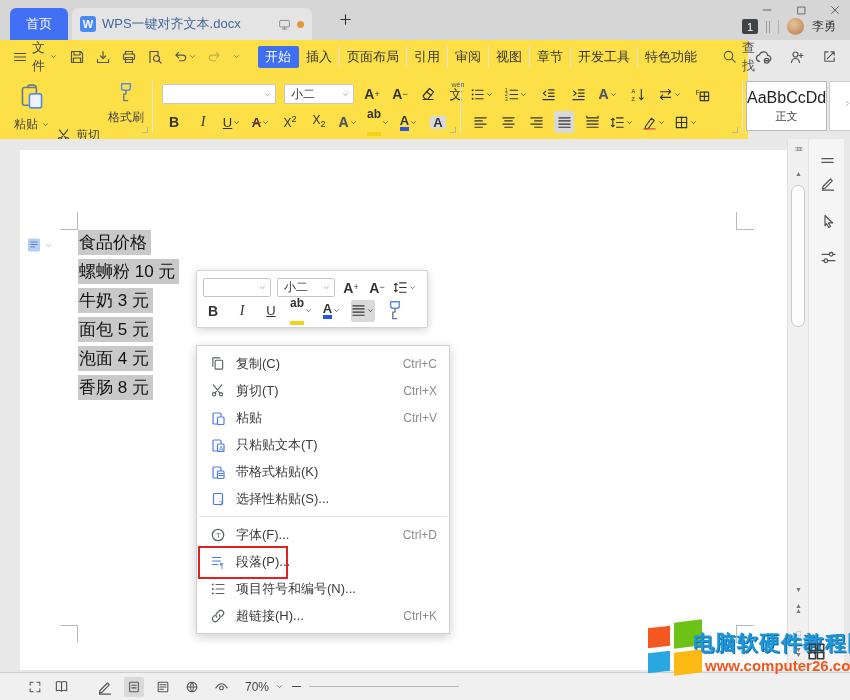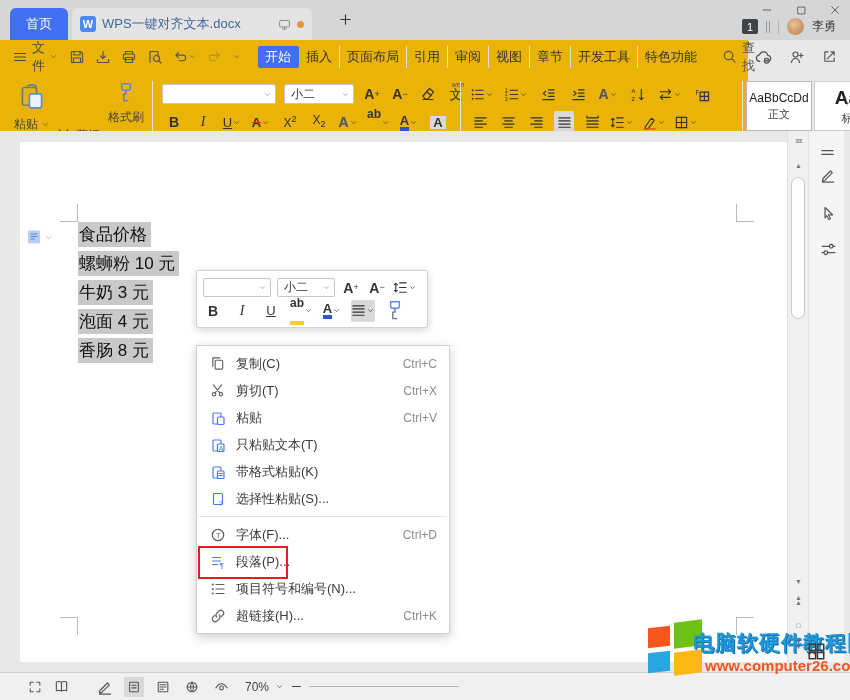--- a/index.html
+++ b/index.html
@@ -20,21 +20,21 @@
   .tab-add{position:absolute;left:338px;top:12px;color:#333;}
   .winbtns{position:absolute;right:6px;top:2px;display:flex;gap:16px;color:#555;}
   .winbtns .ico{width:18px;height:16px;}
   .userarea{position:absolute;right:14px;top:18px;display:flex;align-items:center;gap:8px;font-size:12px;color:#333;}
   .badge1{min-width:16px;height:15px;background:#3f4448;color:#fff;font-size:11px;border-radius:2px;
     display:flex;align-items:center;justify-content:center;padding:0 3px;}
   .vlines{width:4px;height:12px;border-left:1px solid #9a9a9a;border-right:1px solid #9a9a9a;}
   .vsep{width:1px;height:14px;background:#b5b5b5;}
   .avatar{width:17px;height:17px;border-radius:50%;background:radial-gradient(circle at 40% 35%,#e8c49a,#b57a48);}
   
-  .topchrome{position:absolute;left:0;top:40px;width:748px;height:101px;background:#eab308;border-bottom:1px solid #cfcfcf;}
+  .topchrome{position:absolute;left:0;top:40px;width:748px;height:101px;background:#fde047;border-bottom:1px solid #cfcfcf;}
   .menubar{position:absolute;left:0;top:0;width:850px;height:33px;display:flex;align-items:center;color:#4a4a4a;font-size:13px;}
   .menubar .qbtn{margin:0 5px;color:#555;}
   .filemenu{display:flex;align-items:center;gap:4px;margin:0 6px 0 12px;}
   .rtabs{display:flex;align-items:center;margin-left:12px;height:33px;}
   .rtab{padding:3px 7px;font-size:13px;color:#333;border-right:1px solid #e0e0e0;line-height:16px;white-space:nowrap;}
   .rtab:last-of-type{border-right:none;}
   .rtab.active{background:#3e6ff4;color:#fff;border-radius:2px;border-right-color:transparent;}
   .findbox{display:flex;align-items:center;gap:5px;margin-left:18px;color:#555;}
   .mb-right{margin-left:auto;display:flex;align-items:center;gap:17px;padding-right:16px;color:#555;}
   
@@ -59,26 +59,26 @@
   .strikeA{font-size:13px;font-weight:bold;text-decoration:line-through;text-decoration-color:#d33;}
   .outlineA{font-size:14px;font-weight:bold;color:#555;text-shadow:0 0 1px #999;}
   .hl{font-size:12px;font-weight:bold;border-bottom:4px solid #f2d31b;padding-bottom:12px;}
   .fc{font-size:13px;font-weight:bold;border-bottom:4px solid #2a55d8;}
   .cs{font-size:13px;font-weight:bold;background:#d9d9d9;padding:0 3px;}
   .phon{position:relative;font-size:13px;}
   .phon i{position:absolute;top:-7px;left:2px;font-size:7px;font-style:normal;color:#555;}
   .styles-gallery{position:absolute;left:746px;top:8px;width:104px;height:52px;display:flex;gap:2px;overflow:hidden;}
   .stylebox{border:1px solid #cdcdcd;background:#fff;display:flex;flex-direction:column;align-items:center;justify-content:center;gap:2px;}
   .stylebox.sel{border-color:#b9b9b9;box-shadow:inset 0 0 0 1px #fff;}
-  .stylebox .samp{font-size:12px;color:#222;}
+  .stylebox .samp{font-size:16px;color:#222;}
   .stylebox .nm{font-size:11px;color:#444;}
   .stylebox.big .samp{font-size:19px;font-weight:bold;}
   .style-chev{position:absolute;left:843px;top:26px;color:#888;}
   
-  .docarea{position:absolute;left:0;top:131px;width:844px;height:531px;background:#e8e8e8;overflow:hidden;}
+  .docarea{position:absolute;left:0;top:139px;width:844px;height:531px;background:#e8e8e8;overflow:hidden;}
   .page{position:absolute;left:20px;top:11px;width:767px;height:530px;background:#fff;}
   .cropmark{position:absolute;width:18px;height:18px;}
   .cropmark i{position:absolute;background:#b9b9b9;}
   .doclines{position:absolute;left:78px;top:89px;}
   .doc-line{height:29px;display:flex;align-items:center;font-family:"Liberation Serif","DejaVu Serif",serif;
     font-size:17px;color:#111;}
   .doc-line .sel{background:#c9c9c9;padding:1px 4px 1px 1px;white-space:pre;}
   .pasteopts{position:absolute;left:26px;top:98px;display:flex;align-items:center;gap:2px;color:#999;}
   
   .scrollcol{position:absolute;left:787px;top:0;width:21px;height:531px;background:#f0f0f0;border-left:1px solid #e0e0e0;
@@ -689,20 +689,23 @@
         </div>
 
         <div class="doc-line">
           <span class="sel">螺蛳粉 10 元</span>
         </div>
 
         <div class="doc-line">
           <span class="sel">牛奶 3 元</span>
         </div>
 
+        <div class="doc-line">
+          <span class="sel">面包 5 元</span>
+        </div>
 
         <div class="doc-line">
           <span class="sel">泡面 4 元</span>
         </div>
 
         <div class="doc-line">
           <span class="sel">香肠 8 元</span>
         </div>
       </div>
 

